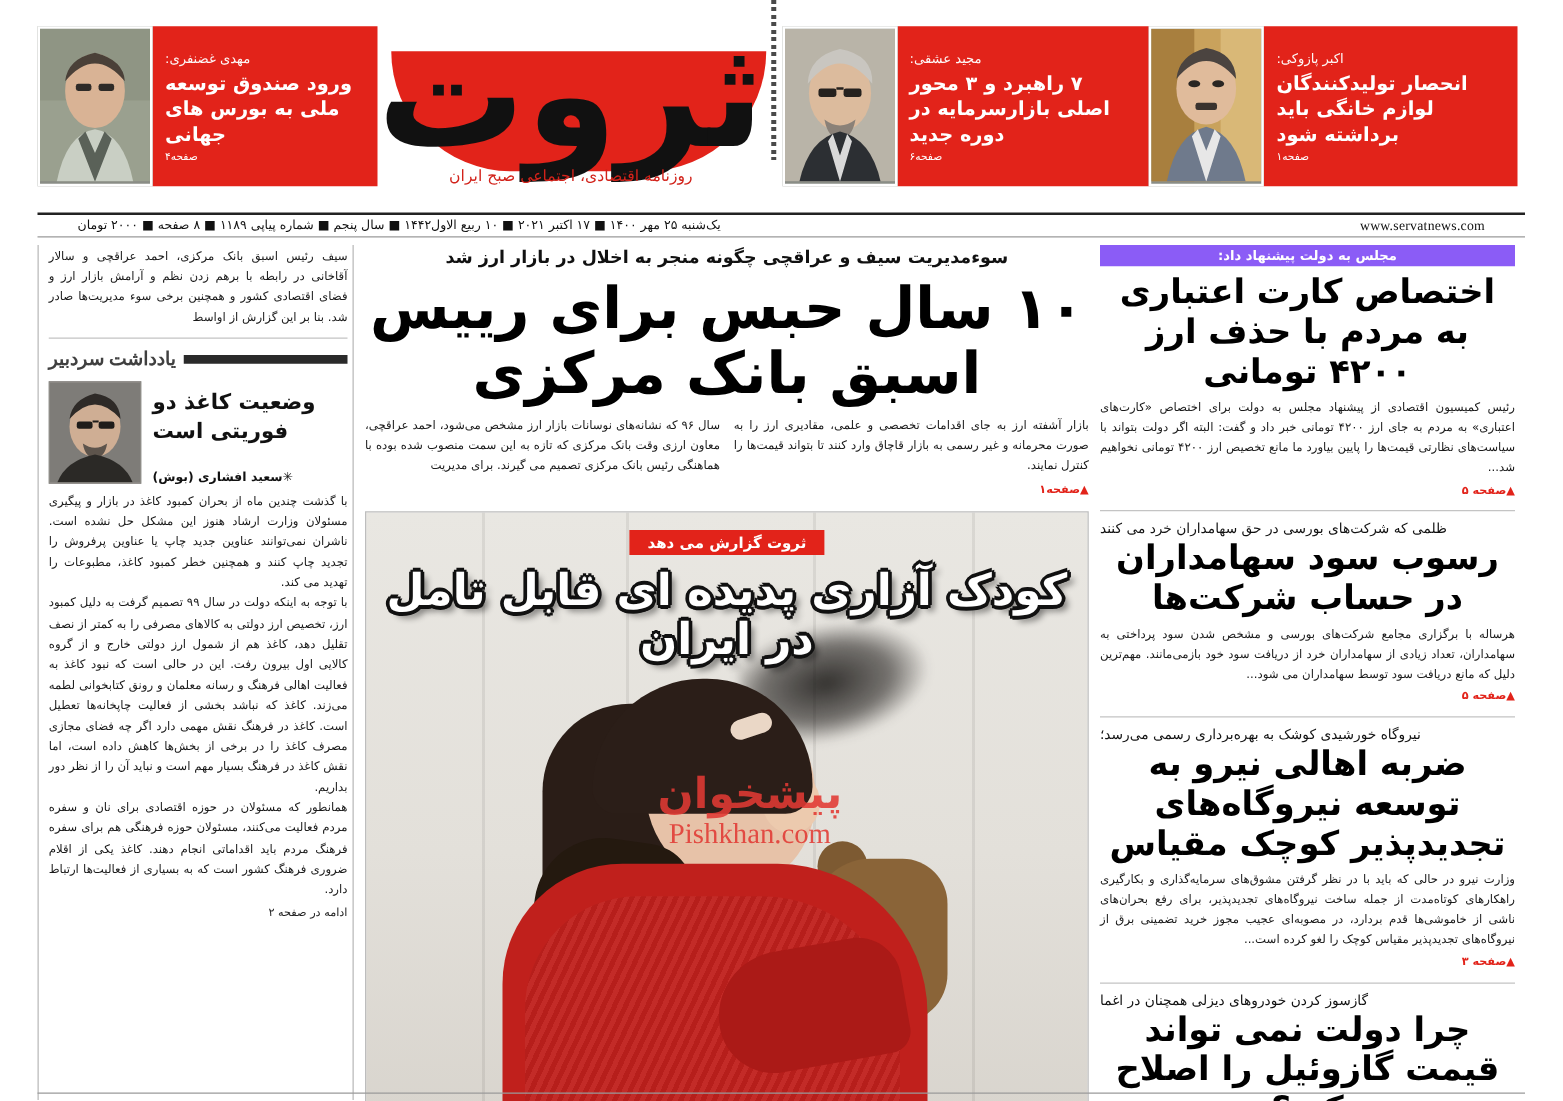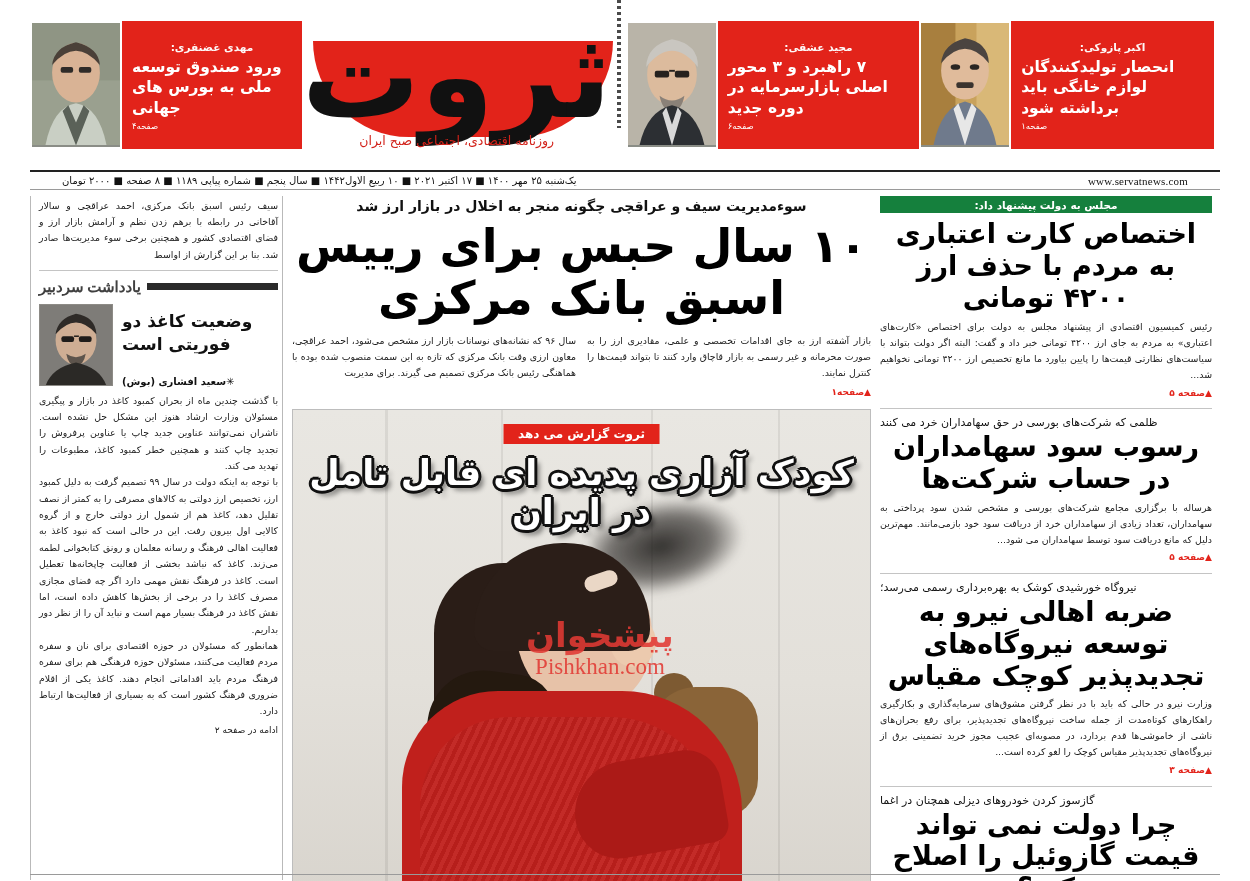--- a/index.html
+++ b/index.html
@@ -62,25 +62,24 @@
     padding: 6px 10px 4px 10px;
     display: flex;
     flex-direction: column;
     justify-content: center;
     text-align: left;
     min-width: 118px;
   }
 
   .teaser-byline {
     font-size: 10.5px;
-    font-weight: bold;
+    font-weight: normal;
     margin-bottom: 3px;
     line-height: 1.2;
     opacity: .97;
-    text-align: center;
   }
 
   .teaser-title {
     font-size: 15.5px;
     font-weight: bold;
     line-height: 1.32;
     letter-spacing: -0.2px;
   }
 
   .teaser-page {
@@ -409,21 +408,21 @@
     font-size: 23px;
     direction: ltr;
     margin-top: 2px;
   }
 
   
   .art { padding-bottom: 7px; margin-bottom: 7px; border-bottom: 1px solid #c4c4c4; }
   .art:last-child { border-bottom: none; }
 
   .art-kicker-bar {
-    background: #15803d;
+    background: #8b5cf6;
     color: #fff;
     font-size: 10.5px;
     font-weight: bold;
     text-align: center;
     padding: 2.5px 6px;
     margin-bottom: 5px;
   }
 
   .art-kicker {
     font-size: 11px;

